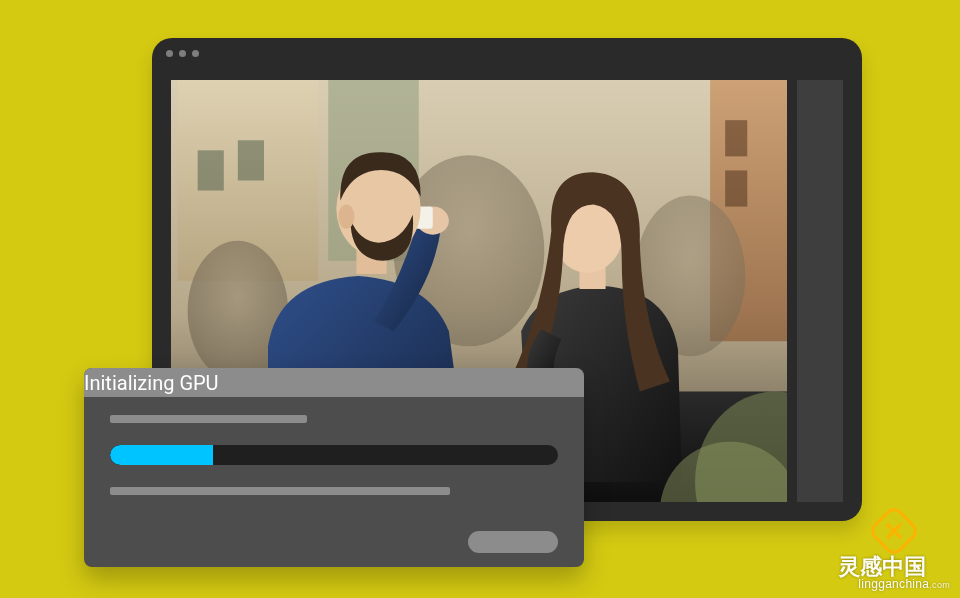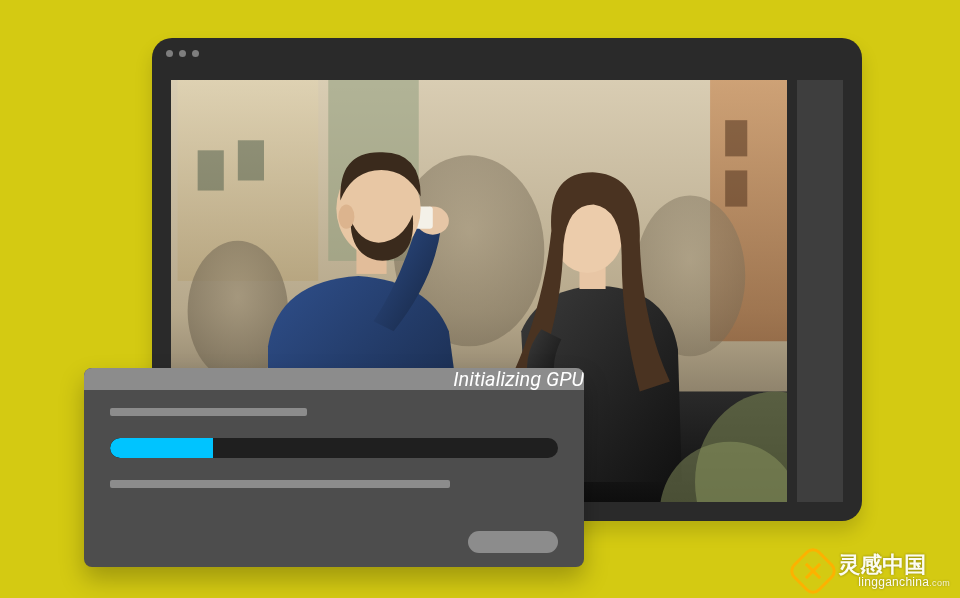--- a/index.html
+++ b/index.html
@@ -59,26 +59,25 @@
     width: 500px;
     height: 199px;
     background: #4d4d4d;
     border-radius: 8px;
     box-shadow: 0 12px 24px rgba(0,0,0,.25);
     overflow: hidden;
     display: flex;
     flex-direction: column;
   }
   .dialog-titlebar {
-    height: 22px;
+    height: 29px;
     background: #8c8c8c;
     display: flex;
     align-items: center;
-    justify-content: flex-end;
-    font-style: italic;
+    justify-content: flex-start;
   }
   .dialog-title {
     color: #fff;
     font-size: 20px;
     font-weight: 400;
   }
   .dialog-body {
     flex: 1;
     padding: 18px 26px 14px 26px;
     display: flex;
@@ -122,20 +121,21 @@
     position: absolute;
     right: 10px;
     bottom: 8px;
     display: flex;
     align-items: center;
     gap: 6px;
     color: #fff;
     font-family: "Microsoft YaHei", "PingFang SC", sans-serif;
     opacity: .95;
     text-shadow: 0 0 3px rgba(0,0,0,.4);
+    flex-direction: column;
   }
   .wm-logo {
     width: 38px; height: 38px;
     border: 3px solid #ffb100;
     border-radius: 10px;
     transform: rotate(45deg);
     position: relative;
   }
   .wm-logo::before, .wm-logo::after {
     content: "";

